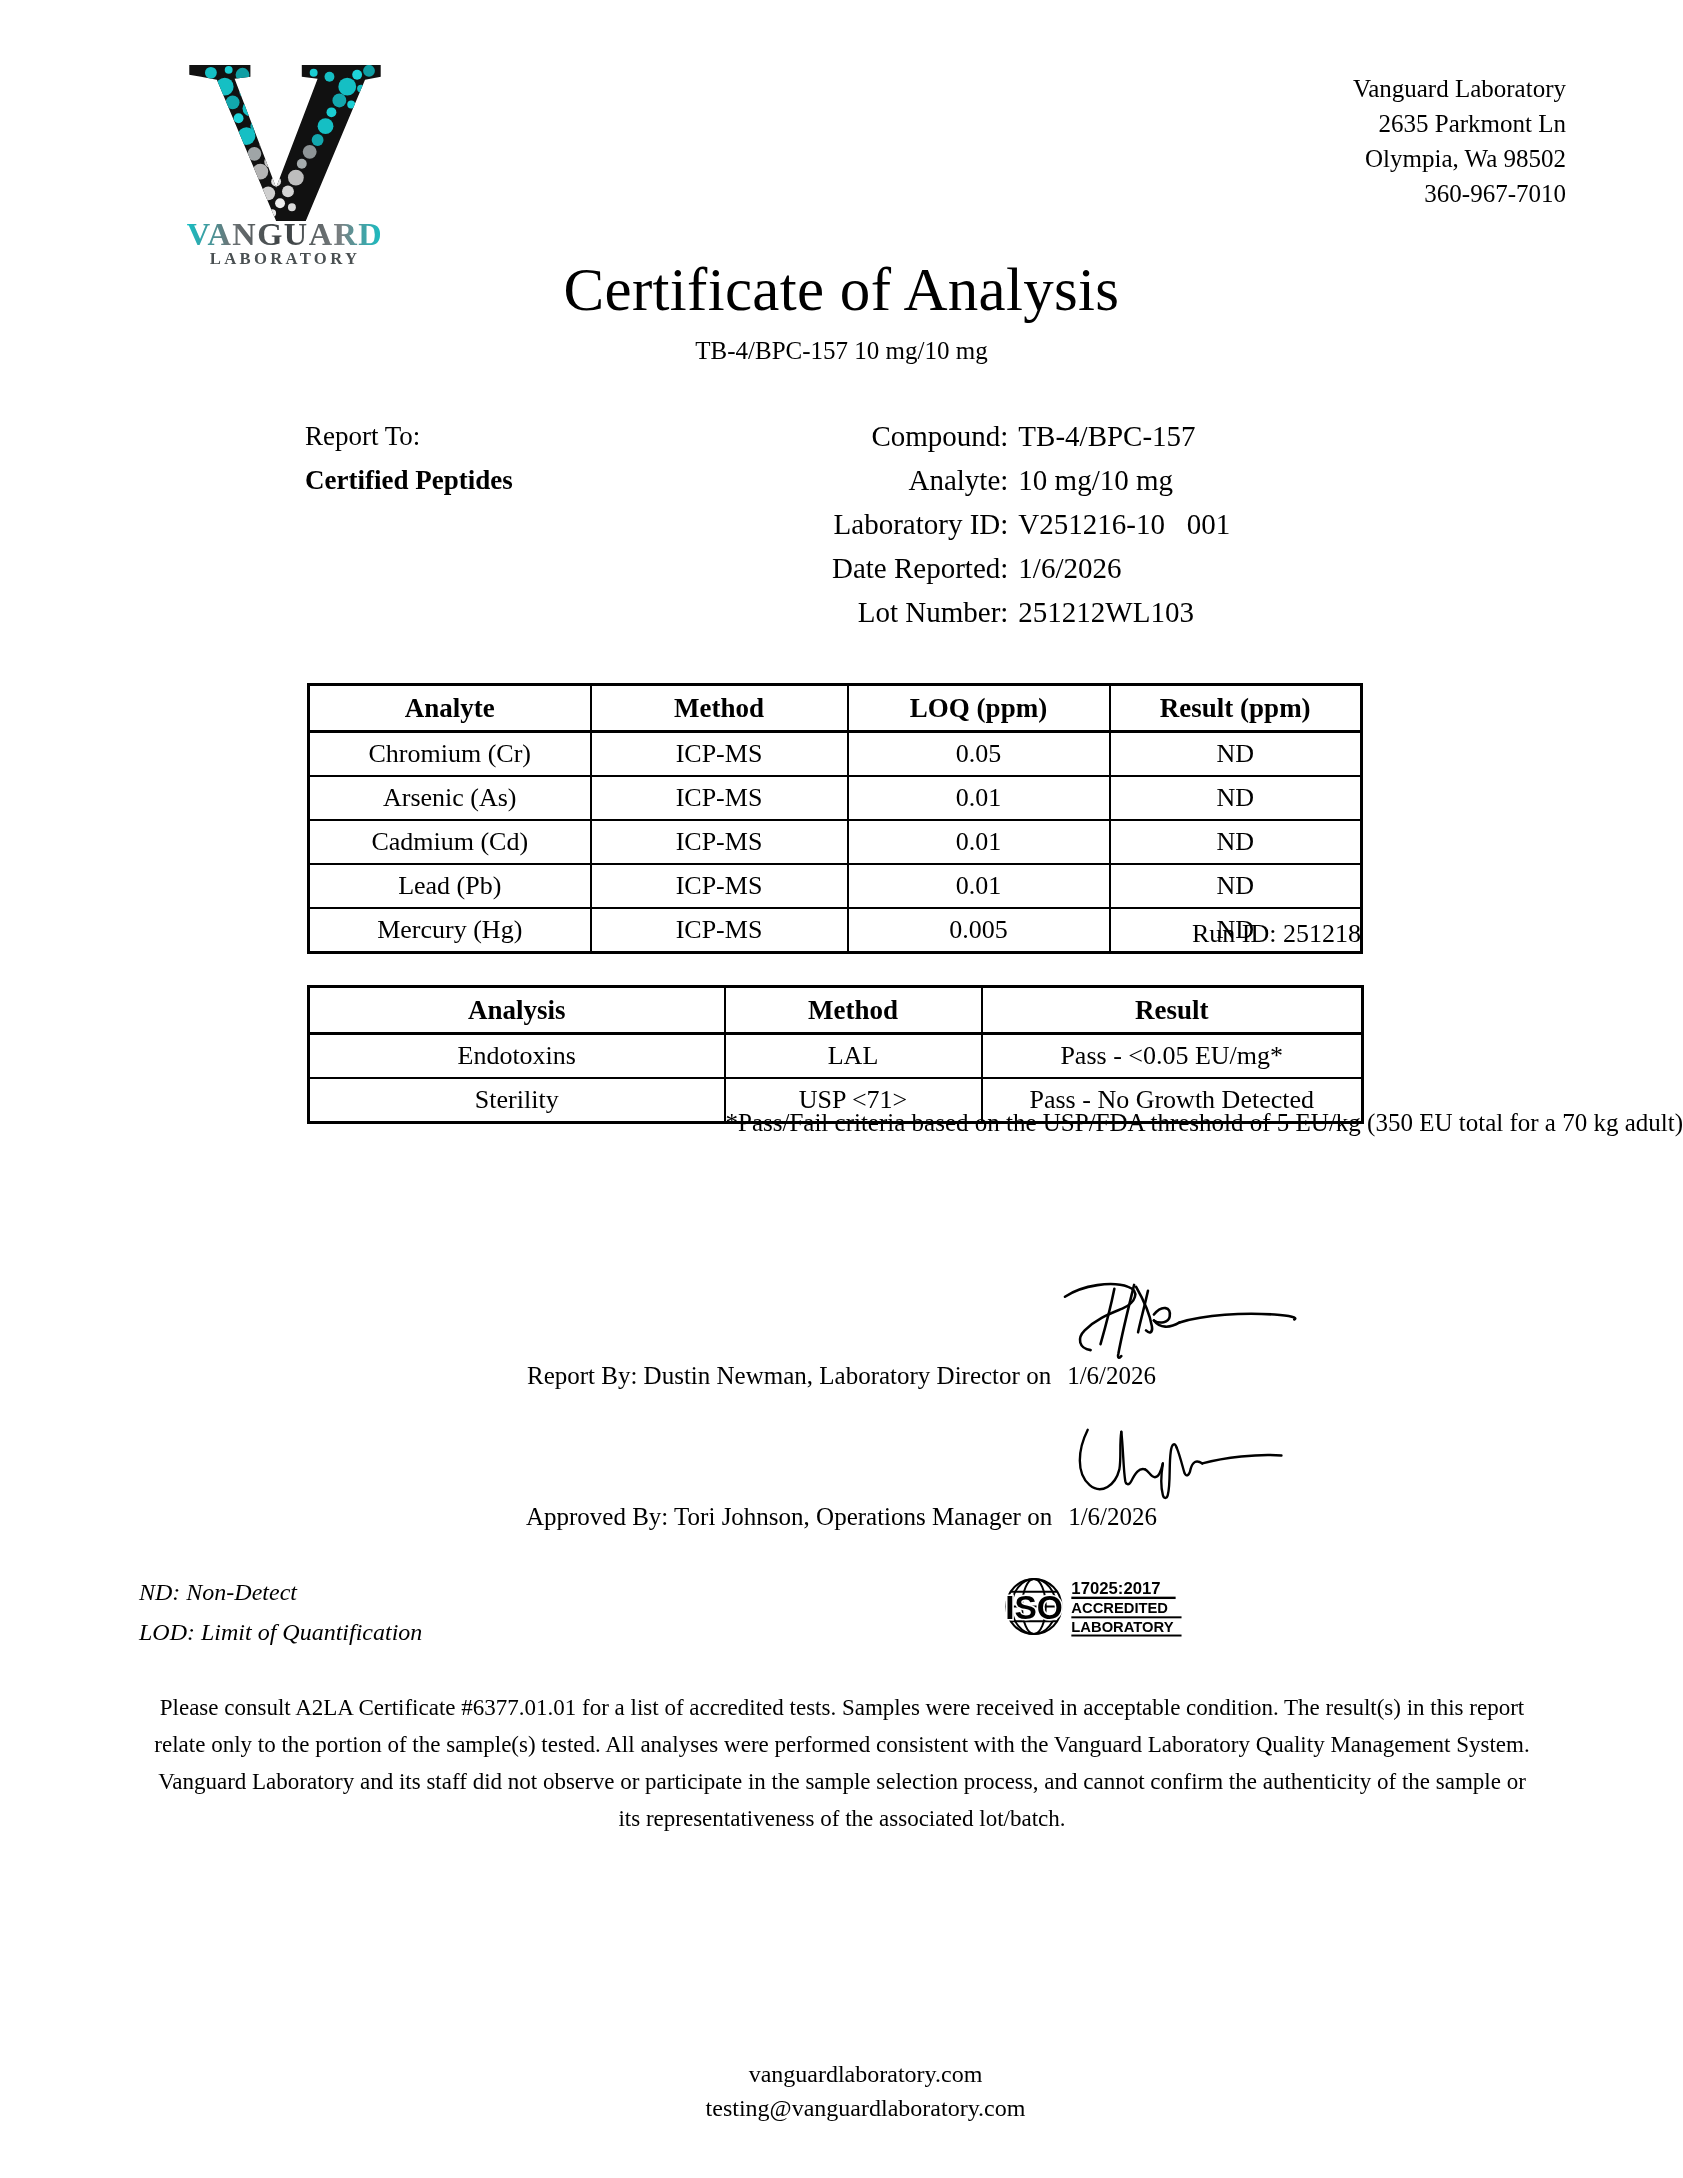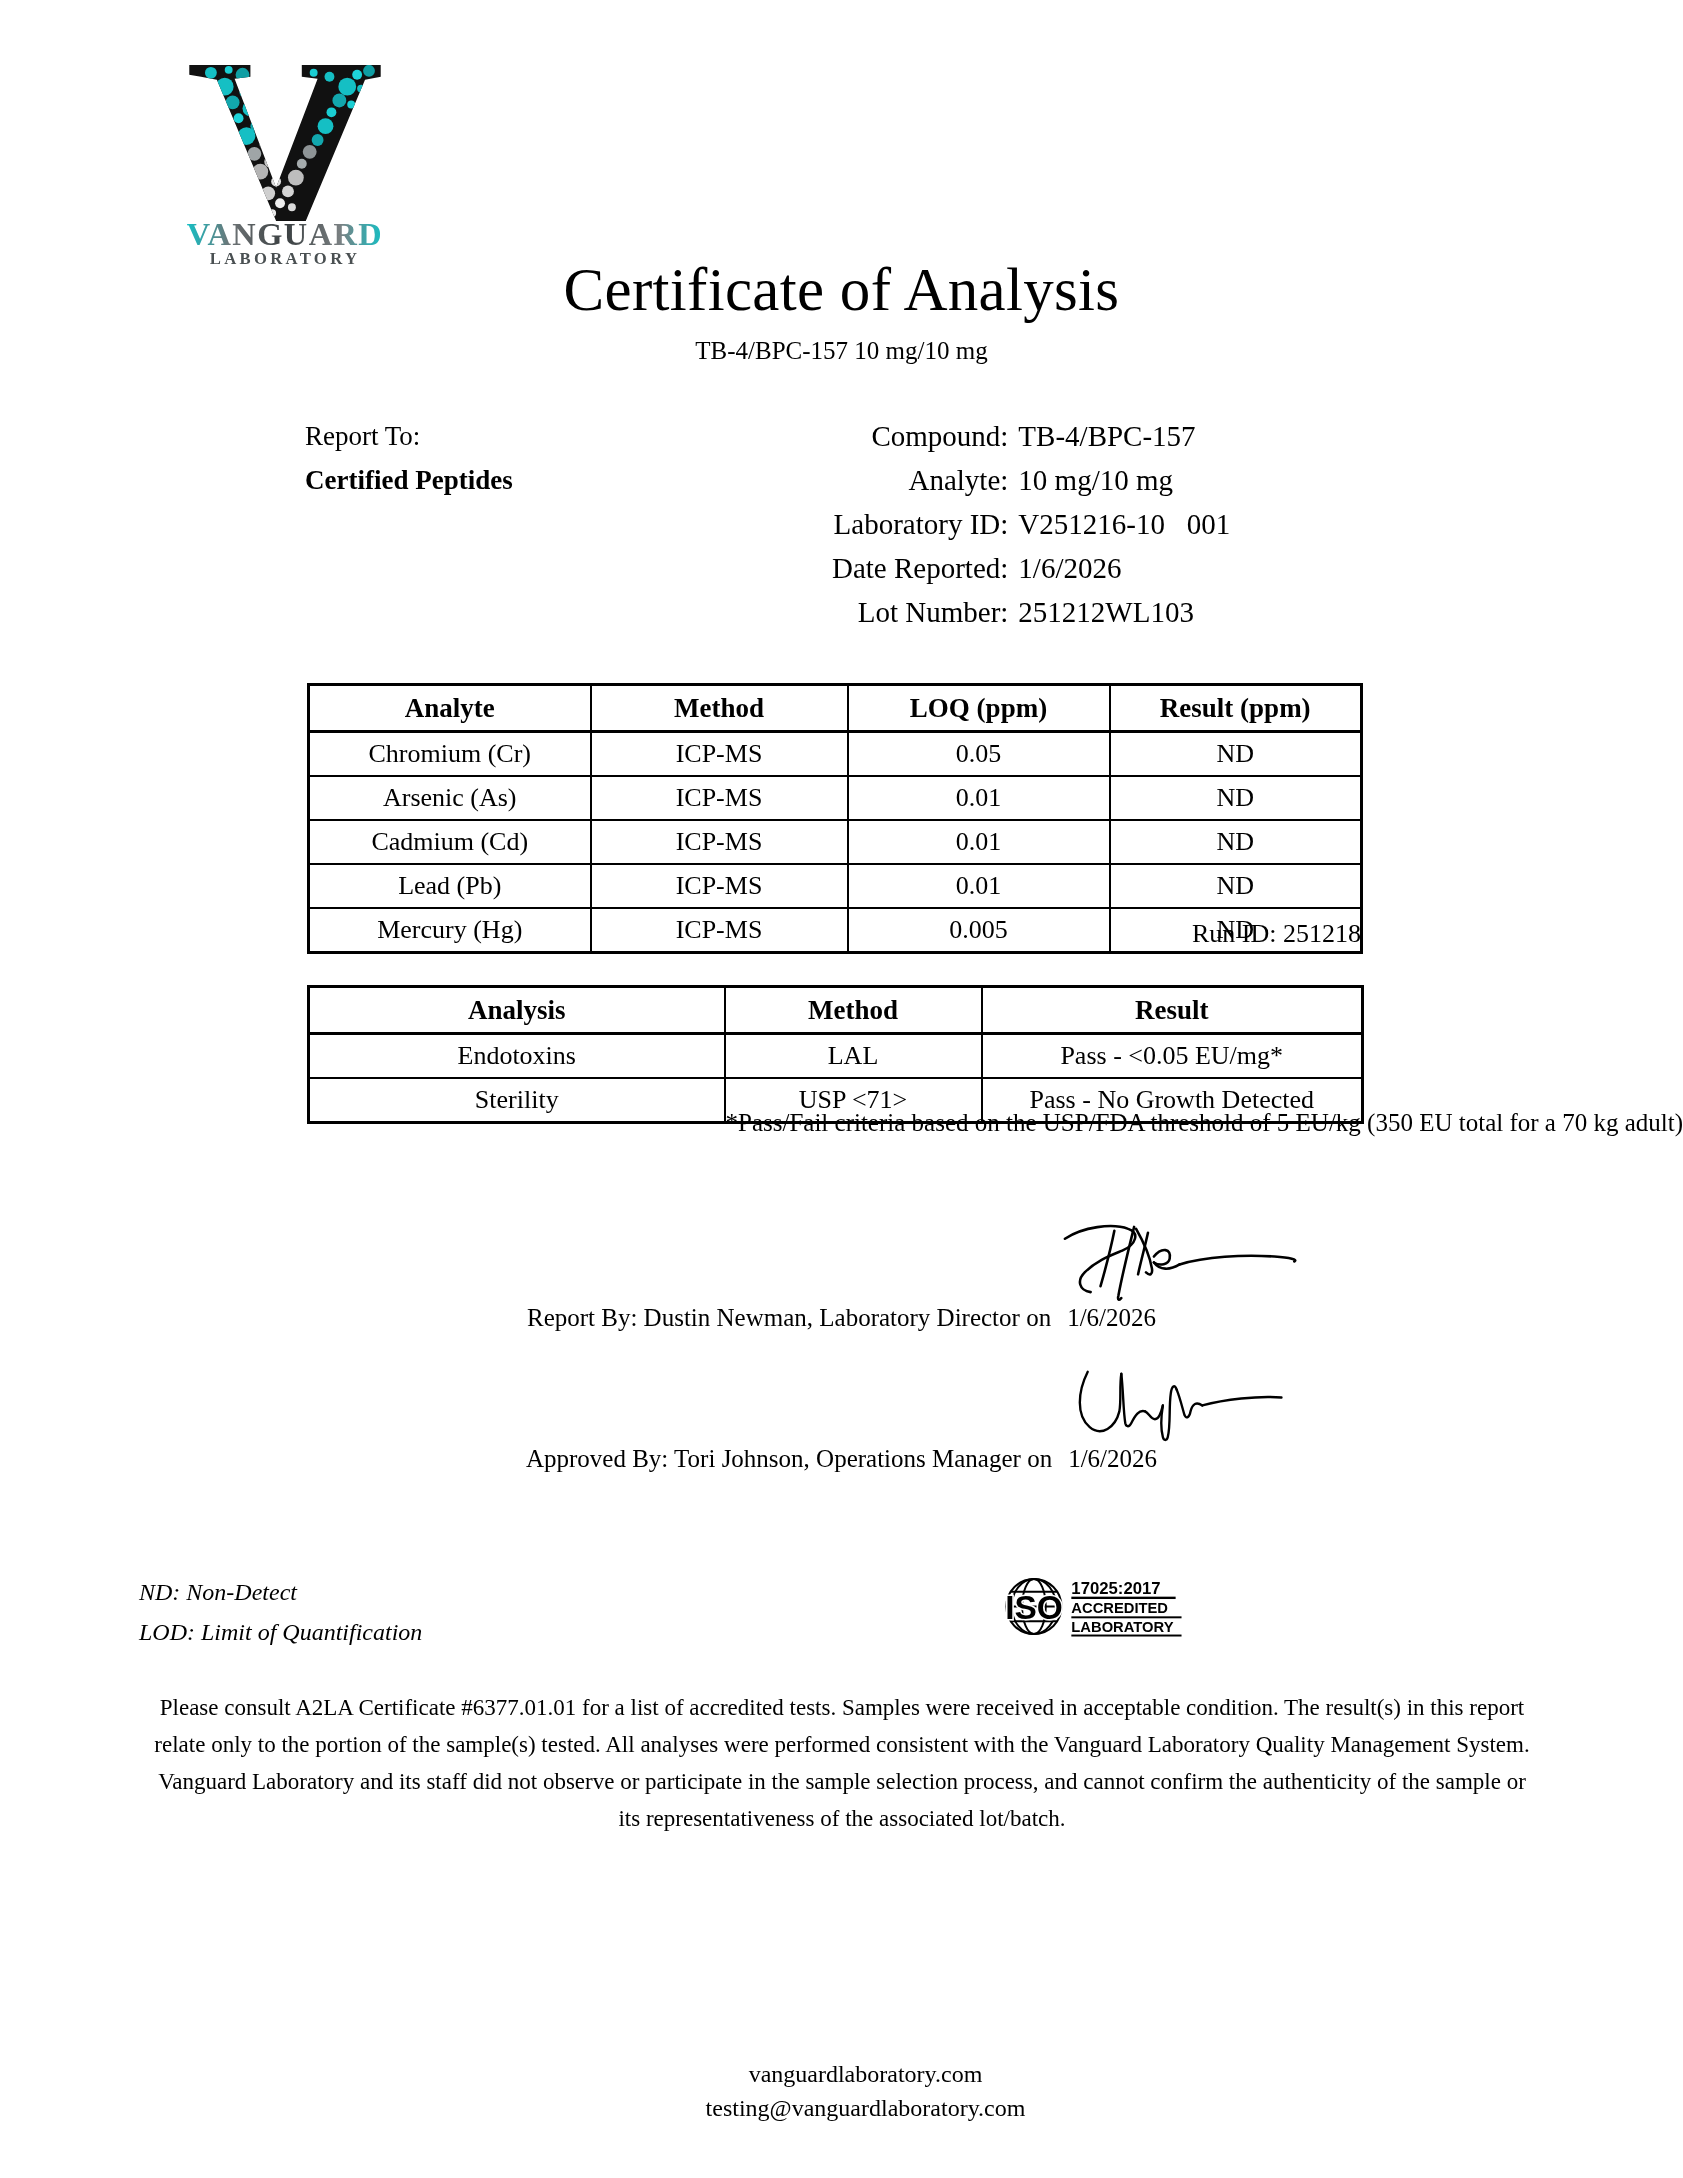--- a/index.html
+++ b/index.html
@@ -169,21 +169,21 @@
     left: 0;
     top: 1109px;
     width: 1683px;
     text-align: right;
     font-size: 25px;
   }
 
   
   .sig-area {
     position: absolute;
-    top: 1219px;
+    top: 1277px;
     left: 0;
     width: 1683px;
     height: 267px;
   }
   .sig-row { position: relative; width: 1683px; height: 129px; }
   .sig-img {
     position: absolute;
     left: 1049px;
     top: -2px;
     width: 277px;
@@ -320,20 +320,26 @@
               <stop offset="78%" stop-color="#7A8082"></stop>
               <stop offset="100%" stop-color="#15BFC4"></stop>
             </linearGradient>
           </defs>
           <text x="119" y="27" text-anchor="middle" font-family="Liberation Serif, serif" font-size="33" font-weight="bold" letter-spacing="1.5" fill="url(#wgrad)">VANGUARD</text>
           <text x="119" y="46" text-anchor="middle" font-family="Liberation Serif, serif" font-size="17" font-weight="bold" letter-spacing="3.4" fill="#4A5052">LABORATORY</text>
         </svg>
       </div>
     </div>
 
+    <div class="lab-address">
+      <div>Vanguard Laboratory</div>
+      <div>2635 Parkmont Ln</div>
+      <div>Olympia, Wa 98502</div>
+      <div>360-967-7010</div>
+    </div>
   </div>
 
   <div class="title-wrap">
     <h1 class="doc-title">Certificate of Analysis</h1>
     <div class="doc-subtitle">TB-4/BPC-157 10 mg/10 mg</div>
   </div>
 
   <div class="info-block">
     <div class="report-to">
       <span class="rt-label">Report To:</span>

